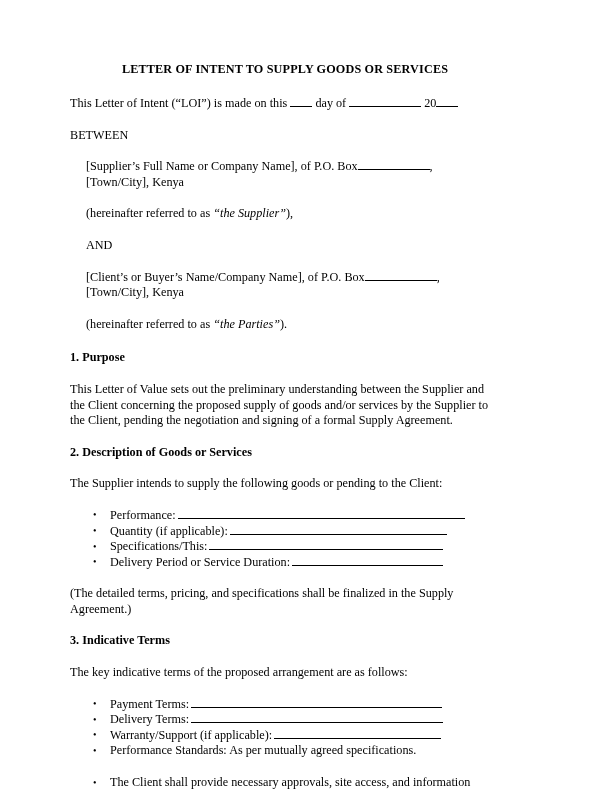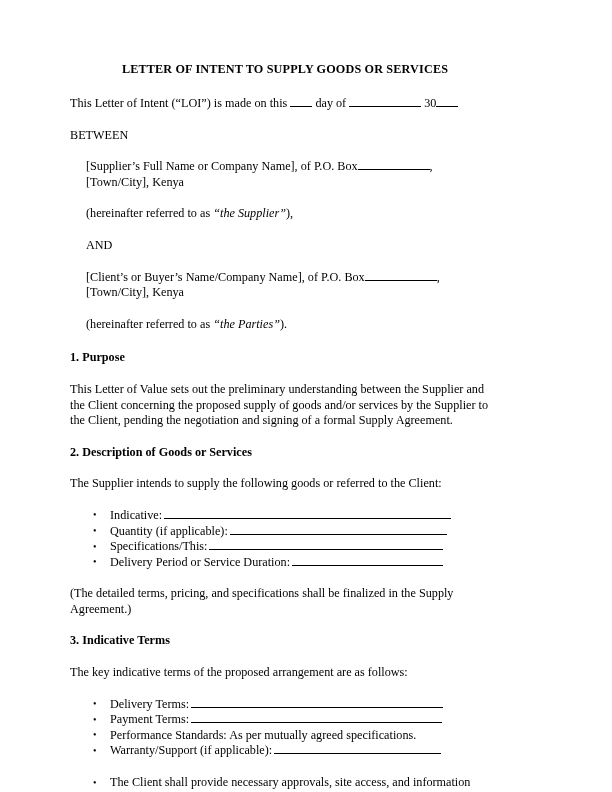--- a/index.html
+++ b/index.html
@@ -91,21 +91,21 @@
 
 <div class="page">
 
   <div class="doc-title">LETTER OF INTENT TO SUPPLY GOODS OR SERVICES</div>
 
   <p class="para">
     <span>This Letter of Intent (“LOI”) is made on this</span>
     <span class="u-inline" style="width:22px"></span>
     <span>day of</span>
     <span class="u-inline" style="width:72px"></span>
-    <span>30</span><span class="u-inline" style="width:22px"></span>
+    <span>20</span><span class="u-inline" style="width:22px"></span>
   </p>
 
   <p class="para">BETWEEN</p>
 
   <div class="block-parties">
     <p>
       <span>[Supplier’s Full Name or Company Name], of P.O. Box</span><span class="u-inline" style="width:72px"></span><span>, [Town/City], Kenya</span>
     </p>
     <p>
       <span>(hereinafter referred to as</span>
@@ -118,51 +118,51 @@
     <p>
       <span>(hereinafter referred to as</span>
       <em>“the Parties”</em><span>).</span>
     </p>
   </div>
 
   <h2 class="section-heading">1. Purpose</h2>
   <p class="para">This Letter of Value sets out the preliminary understanding between the Supplier and the Client concerning the proposed supply of goods and/or services by the Supplier to the Client, pending the negotiation and signing of a formal Supply Agreement.</p>
 
   <h2 class="section-heading">2. Description of Goods or Services</h2>
-  <p class="para">The Supplier intends to supply the following goods or referred to the Client:</p>
+  <p class="para">The Supplier intends to supply the following goods or pending to the Client:</p>
   <ul class="bullets">
     <li>
-      <span>Indicative:</span><span class="blank" style="width:287px"></span>
+      <span>Performance:</span><span class="blank" style="width:287px"></span>
     </li>
     <li>
       <span>Quantity (if applicable):</span><span class="blank" style="width:217px"></span>
     </li>
     <li>
       <span>Specifications/This:</span><span class="blank" style="width:234px"></span>
     </li>
     <li>
       <span>Delivery Period or Service Duration:</span><span class="blank" style="width:151px"></span>
     </li>
   </ul>
   <p class="para">(The detailed terms, pricing, and specifications shall be finalized in the Supply Agreement.)</p>
 
   <h2 class="section-heading">3. Indicative Terms</h2>
   <p class="para">The key indicative terms of the proposed arrangement are as follows:</p>
   <ul class="bullets">
     <li>
+      <span>Payment Terms:</span><span class="blank" style="width:251px"></span>
+    </li>
+    <li>
       <span>Delivery Terms:</span><span class="blank" style="width:252px"></span>
     </li>
     <li>
-      <span>Payment Terms:</span><span class="blank" style="width:251px"></span>
+      <span>Warranty/Support (if applicable):</span><span class="blank" style="width:167px"></span>
     </li>
     <li>
       <span>Performance Standards: As per mutually agreed specifications.</span>
-    </li>
-    <li>
-      <span>Warranty/Support (if applicable):</span><span class="blank" style="width:167px"></span>
     </li>
   </ul>
 
   <ul class="bullets">
     <li>
       <span>The Client shall provide necessary approvals, site access, and information required for performance.</span>
     </li>
   </ul>
 
 </div>

